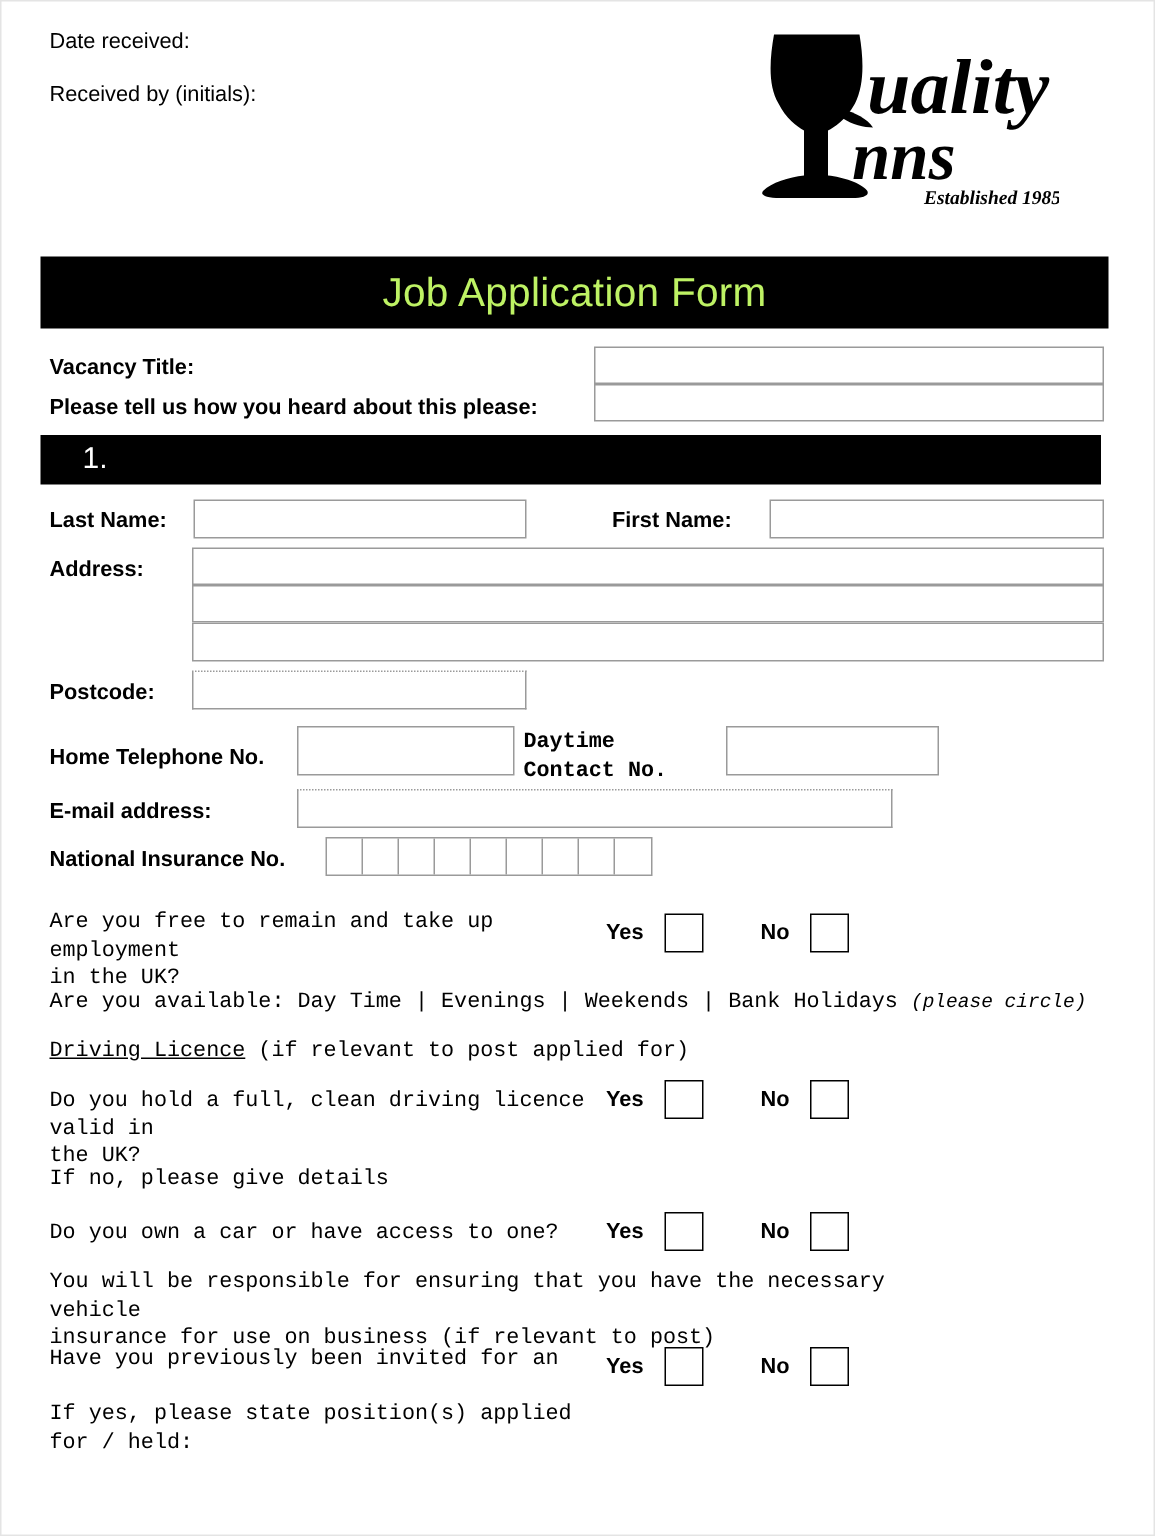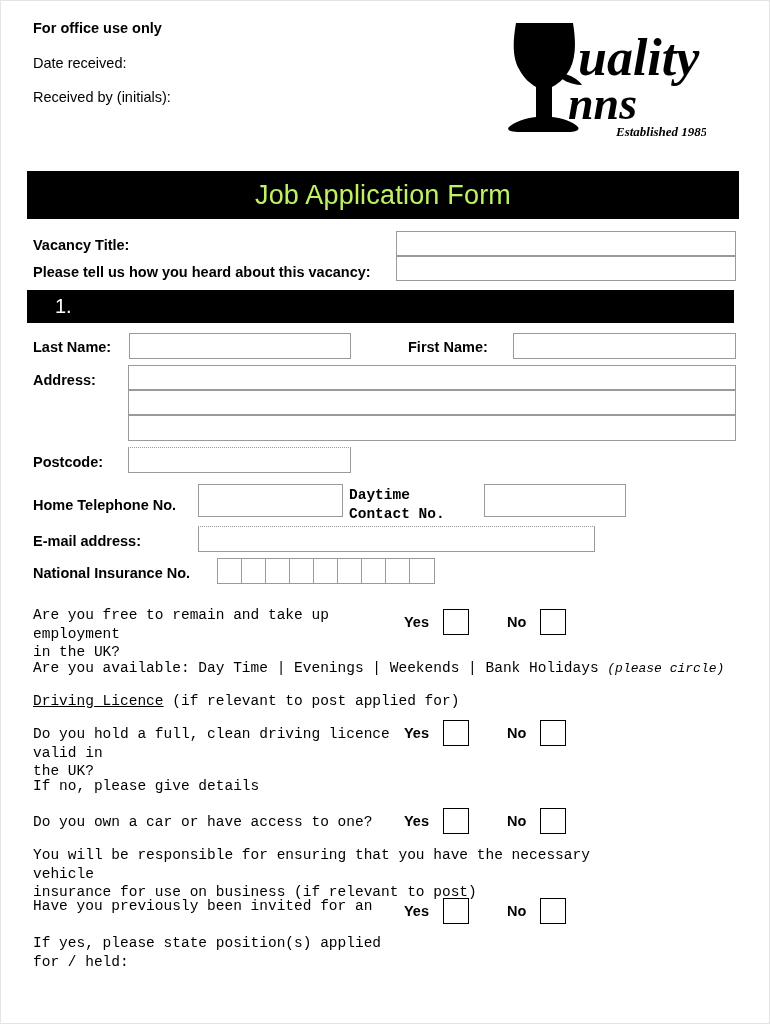--- a/index.html
+++ b/index.html
@@ -174,21 +174,20 @@
   .yn .gap-yes { width: 14px; }
   .yn .gap-mid { width: 38px; }
   .yn .gap-no  { width: 14px; }
 </style>
 </head>
 <body>
 
 <div class="page">
 
   <div class="office-block">
-    <div class="office-line">For office use only</div>
     <div class="office-line normal">Date received:</div>
     <div class="office-line normal">Received by (initials):</div>
   </div>
 
   <div class="logo">
     <svg width="200" height="125" viewBox="0 0 200 125" xmlns="http://www.w3.org/2000/svg">
 
       <path d="M20 6 L67 6 C70 24 70 40 64 52 C58 63 50 68 46 70 L46 100 C56 101 68 105 72 110 C74 113 70 115 62 115 L14 115 C5 115 0 113 3 110 C8 105 20 101 30 100 L30 70 C25 67 18 62 13 52 C6 40 7 23 10 6 Z" fill="#000000"></path>
 
       <path d="M56 56 C64 58 72 62 76 68 C70 68 62 66 56 62 Z" fill="#000000"></path>
@@ -204,21 +203,21 @@
   <div class="title-bar">
     <span class="txt">Job Application Form</span>
   </div>
 
   <div class="vac-row" style="top:232px;">
     <span class="lbl">Vacancy Title:</span>
   </div>
   <div class="vac-field" style="top:230px;"></div>
 
   <div class="vac-row" style="top:259px;">
-    <span class="lbl">Please tell us how you heard about this vacancy:</span>
+    <span class="lbl">Please tell us how you heard about this please:</span>
   </div>
   <div class="vac-field" style="top:255px;"></div>
 
   <div class="section-bar">
     <span class="num">1.</span>
   </div>
 
   <div class="lab" style="left:32px; top:337px;">Last Name:</div>
   <div class="box" style="left:128px; top:332px; width:222px; height:26px;"></div>
 

